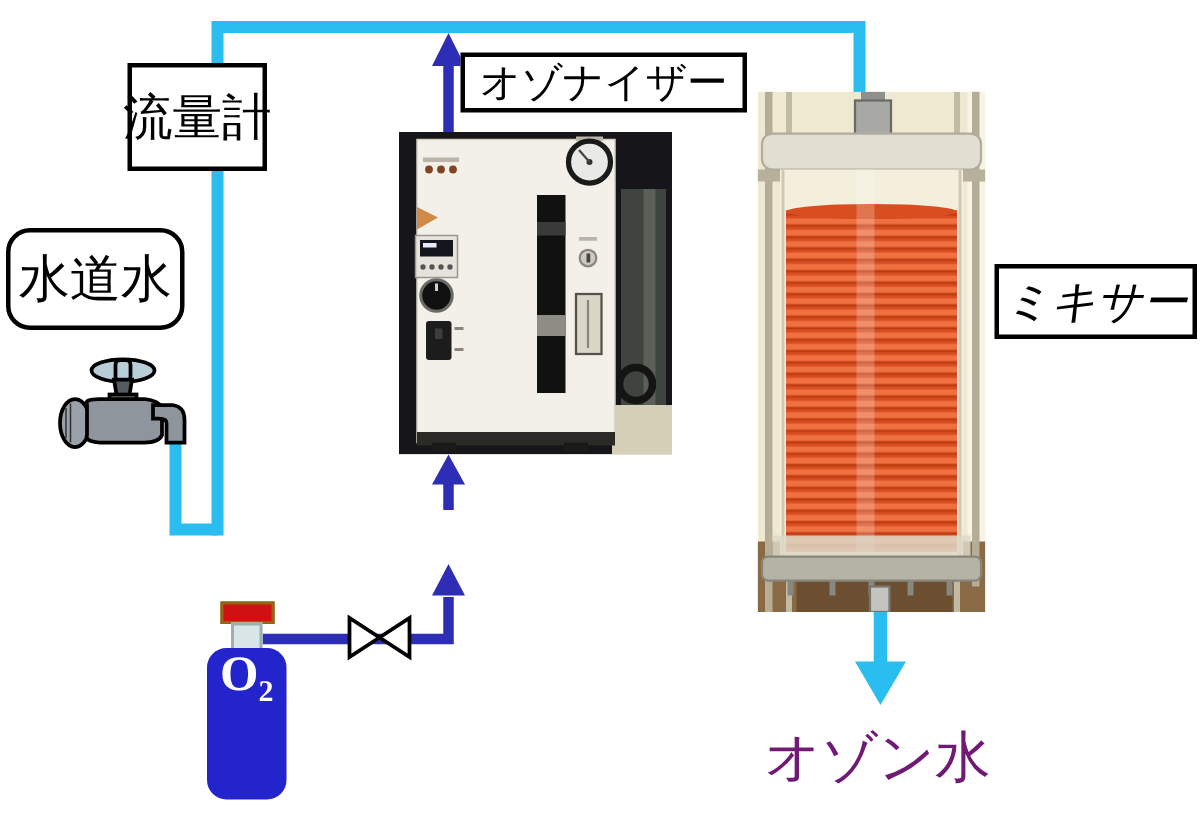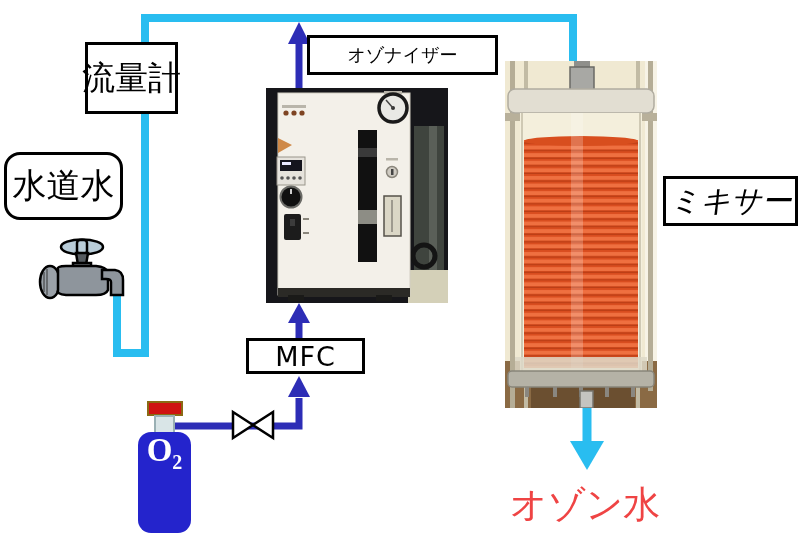--- a/index.html
+++ b/index.html
@@ -7,27 +7,27 @@
     position:relative;width:802px;height:548px;background:#ffffff;overflow:hidden;
     font-family:"DejaVu Sans","Liberation Sans",sans-serif;
   }
   .pipes{position:absolute;left:0;top:0;width:802px;height:548px;}
   .labelbox{
     position:absolute;background:#ffffff;border:3px solid #000;
     display:flex;align-items:center;justify-content:center;
     color:#000;box-sizing:border-box;white-space:nowrap;
   }
   .box-flowmeter{left:85px;top:42px;width:93px;height:72px;font-size:33px;}
-  .box-ozonizer{left:307px;top:35px;width:191px;height:40px;font-size:18px;}
+  .box-ozonizer{left:307px;top:35px;width:191px;height:40px;font-size:27px;}
   .box-tapwater{left:4px;top:152px;width:119px;height:68px;font-size:34px;border-radius:16px;}
   .box-mixer{left:663px;top:176px;width:135px;height:50px;font-size:30px;font-style:italic;}
   .box-mfc{left:246px;top:338px;width:119px;height:36px;font-size:27px;letter-spacing:1px;}
   .ozone-water{
     position:absolute;left:505px;top:480px;width:160px;height:46px;
-    font-size:37px;color:#ef4444;text-align:center;white-space:nowrap;
+    font-size:37px;color:#701a75;text-align:center;white-space:nowrap;
   }
   .photo{position:absolute;overflow:hidden;}
   .photo-ozonizer{left:266px;top:88px;width:182px;height:215px;}
   .photo-mixer{left:505px;top:61px;width:152px;height:347px;}
   .cylinder-cap{position:absolute;left:147px;top:401px;width:36px;height:15px;
     background:#cf1211;border:2px solid #8a6a14;box-sizing:border-box;}
   .cylinder-neck{position:absolute;left:154px;top:415px;width:21px;height:19px;
     background:#d9e5e7;border:2px solid #9ab0b4;box-sizing:border-box;}
   .cylinder-body{position:absolute;left:138px;top:432px;width:53px;height:101px;
     background:#2424cc;border-radius:13px;display:flex;justify-content:center;
@@ -238,19 +238,16 @@
   </div>
   <div class="labelbox box-ozonizer">
     <span>オゾナイザー</span>
   </div>
   <div class="labelbox box-tapwater">
     <span>水道水</span>
   </div>
   <div class="labelbox box-mixer">
     <span>ミキサー</span>
   </div>
-  <div class="labelbox box-mfc">
-    <span>MFC</span>
-  </div>
 
   <div class="ozone-water">オゾン水</div>
 
 </div>
 
 </body></html>

